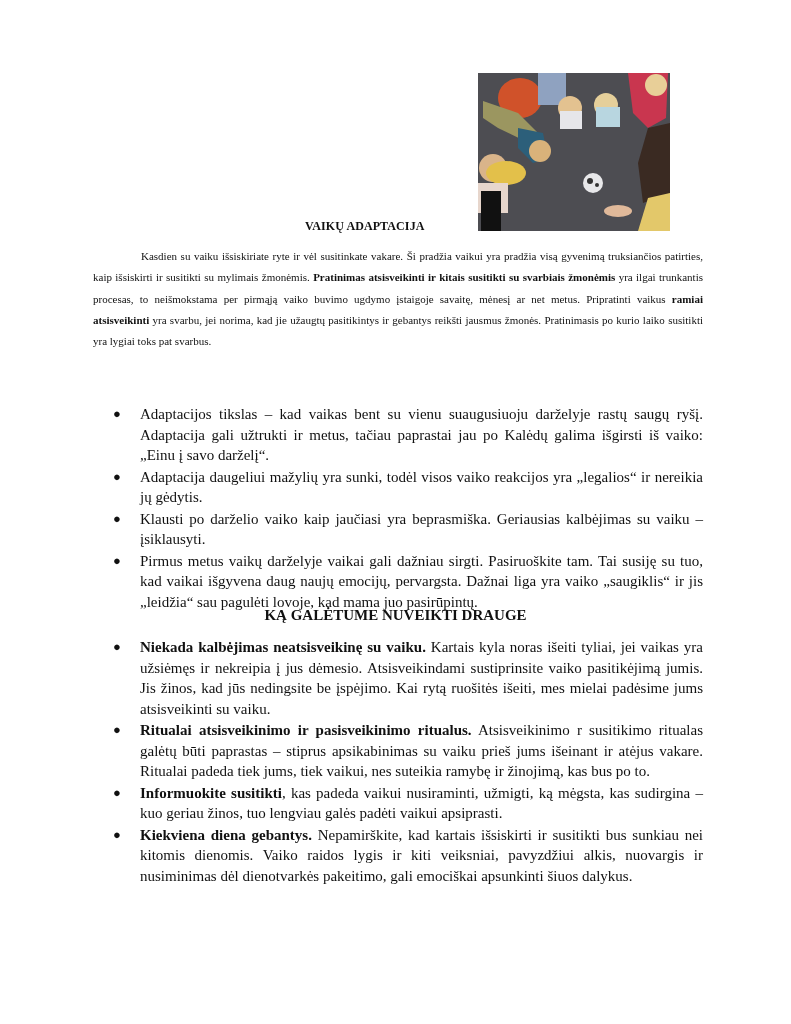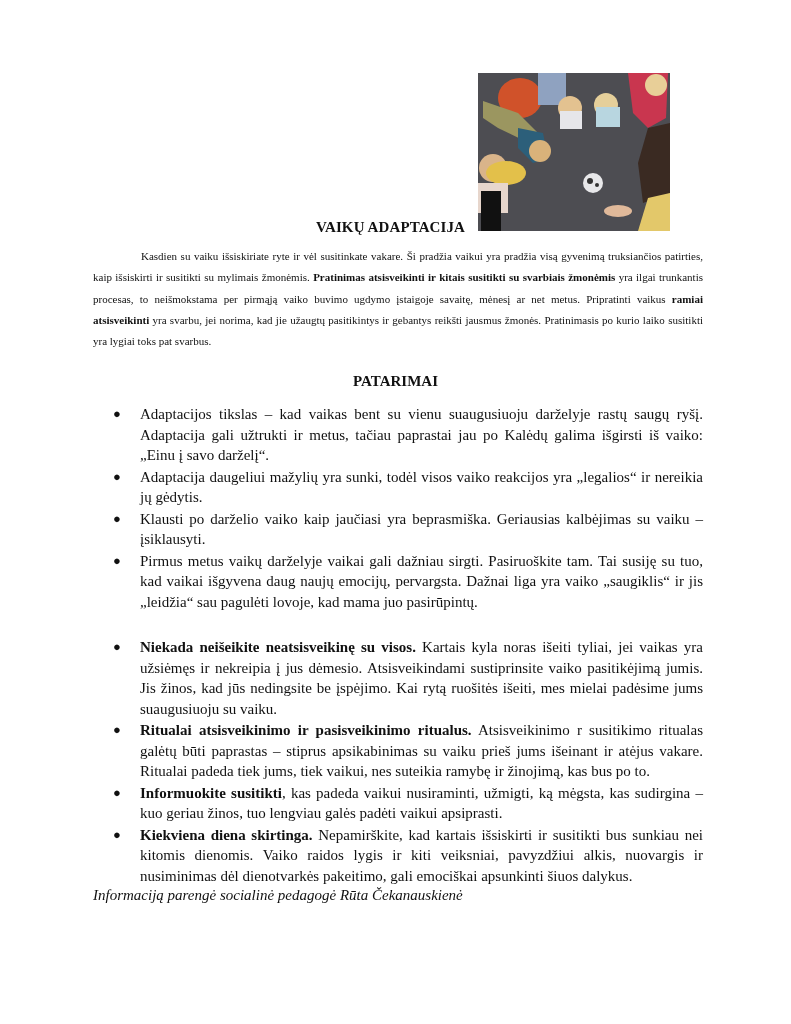--- a/index.html
+++ b/index.html
@@ -1,21 +1,21 @@
 <!DOCTYPE html>
 <html><head>
 <meta charset="utf-8">
 <style>
   html, body { margin: 0; padding: 0; background: #ffffff; }
   body { width: 791px; height: 1024px; position: relative; overflow: hidden;
          font-family: "Liberation Serif", "DejaVu Serif", serif; color: #111; }
   .page { position: absolute; left: 0; top: 0; width: 791px; height: 1024px; }
   .photo { position: absolute; left: 478px; top: 73px; width: 192px; height: 158px;
            background: #4a4a4e; overflow: hidden; }
-  .title { position: absolute; left: 316px; top: 219px; font-weight: bold; font-size: 15px; letter-spacing: 0.1px; }
+  .title { position: absolute; left: 305px; top: 219px; font-weight: bold; font-size: 12px; letter-spacing: 0.1px; }
   .para { position: absolute; left: 93px; width: 610px; top: 246px; font-size: 11px; line-height: 21.3px;
           text-align: justify; text-indent: 48px; }
   .heading { position: absolute; left: 0; width: 791px; text-align: center; font-weight: bold; font-size: 15px; }
   ul.list { position: absolute; left: 113px; width: 590px; margin: 0; padding: 0; list-style: none; font-size: 15px; line-height: 20.5px; }
   ul.list li { position: relative; text-align: justify; margin: 0 0 1px 0; padding-left: 27px; }
   ul.list li .bullet { position: absolute; left: 0; top: 0; font-size: 13px; }
   .footer { position: absolute; left: 93px; top: 887px; font-style: italic; font-size: 15px; }
   b { font-weight: bold; }
 </style>
 </head>
@@ -50,31 +50,30 @@
       <circle cx="119" cy="112" r="2" fill="#333"></circle>
     </svg>
   </div>
 
   <div class="title">VAIKŲ ADAPTACIJA</div>
 
   <p class="para" style="margin:0;">
     <span>Kasdien su vaiku išsiskiriate ryte ir vėl susitinkate vakare. Ši pradžia vaikui yra pradžia visą gyvenimą truksiančios patirties, kaip išsiskirti ir susitikti su mylimais žmonėmis. </span><b>Pratinimas atsisveikinti ir kitais susitikti su svarbiais žmonėmis</b><span> yra ilgai trunkantis procesas, to neišmokstama per pirmąją vaiko buvimo ugdymo įstaigoje savaitę, mėnesį ar net metus. Pripratinti vaikus </span><b>ramiai atsisveikinti</b><span> yra svarbu, jei norima, kad jie užaugtų pasitikintys ir gebantys reikšti jausmus žmonės. Pratinimasis po kurio laiko susitikti yra lygiai toks pat svarbus.</span>
   </p>
 
-  <div class="heading" style="top:373px;">PATARIMAI</div>
 
   <ul class="list" style="top:404px;">
     <li><span class="bullet">●</span><span>Adaptacijos tikslas – kad vaikas bent su vienu suaugusiuoju darželyje rastų saugų ryšį. Adaptacija gali užtrukti ir metus, tačiau paprastai jau po Kalėdų galima išgirsti iš vaiko: „Einu į savo darželį“.</span></li>
     <li><span class="bullet">●</span><span>Adaptacija daugeliui mažylių yra sunki, todėl visos vaiko reakcijos yra „legalios“ ir nereikia jų gėdytis.</span></li>
     <li><span class="bullet">●</span><span>Klausti po darželio vaiko kaip jaučiasi yra beprasmiška. Geriausias kalbėjimas su vaiku – įsiklausyti.</span></li>
     <li><span class="bullet">●</span><span>Pirmus metus vaikų darželyje vaikai gali dažniau sirgti. Pasiruoškite tam. Tai susiję su tuo, kad vaikai išgyvena daug naujų emocijų, pervargsta. Dažnai liga yra vaiko „saugiklis“ ir jis „leidžia“ sau pagulėti lovoje, kad mama juo pasirūpintų.</span></li>
   </ul>
 
+  <div class="heading" style="top:607px;">KĄ GALĖTUME NUVEIKTI DRAUGE</div>
 
   <ul class="list" style="top:637px;">
-    <li><span class="bullet">●</span><b>Niekada neišeikite neatsisveikinę su visos.</b><span> Kartais kyla noras išeiti tyliai, jei vaikas yra užsiėmęs ir nekreipia į jus dėmesio. Atsisveikindami sustiprinsite vaiko pasitikėjimą jumis. Jis žinos, kad jūs nedingsite be įspėjimo. Kai rytą ruošitės išeiti, mes mielai padėsime jums suaugusiuoju su vaiku.</span></li>
+    <li><span class="bullet">●</span><b>Niekada kalbėjimas neatsisveikinę su vaiku.</b><span> Kartais kyla noras išeiti tyliai, jei vaikas yra užsiėmęs ir nekreipia į jus dėmesio. Atsisveikindami sustiprinsite vaiko pasitikėjimą jumis. Jis žinos, kad jūs nedingsite be įspėjimo. Kai rytą ruošitės išeiti, mes mielai padėsime jums atsisveikinti su vaiku.</span></li>
     <li><span class="bullet">●</span><b>Ritualai atsisveikinimo ir pasisveikinimo ritualus.</b><span> Atsisveikinimo r susitikimo ritualas galėtų būti paprastas – stiprus apsikabinimas su vaiku prieš jums išeinant ir atėjus vakare. Ritualai padeda tiek jums, tiek vaikui, nes suteikia ramybę ir žinojimą, kas bus po to.</span></li>
     <li><span class="bullet">●</span><b>Informuokite susitikti</b><span>, kas padeda vaikui nusiraminti, užmigti, ką mėgsta, kas sudirgina – kuo geriau žinos, tuo lengviau galės padėti vaikui apsiprasti.</span></li>
-    <li><span class="bullet">●</span><b>Kiekviena diena skirtinga.</b><span> Nepamirškite, kad kartais išsiskirti ir susitikti bus sunkiau nei kitomis dienomis. Vaiko raidos lygis ir kiti veiksniai, pavyzdžiui alkis, nuovargis ir nusiminimas dėl dienotvarkės pakeitimo, gali emociškai apsunkinti šiuos dalykus.</span></li>
+    <li><span class="bullet">●</span><b>Kiekviena diena gebantys.</b><span> Nepamirškite, kad kartais išsiskirti ir susitikti bus sunkiau nei kitomis dienomis. Vaiko raidos lygis ir kiti veiksniai, pavyzdžiui alkis, nuovargis ir nusiminimas dėl dienotvarkės pakeitimo, gali emociškai apsunkinti šiuos dalykus.</span></li>
   </ul>
 
-  <div class="footer">Informaciją parengė socialinė pedagogė Rūta Čekanauskienė</div>
 </div>
 
 </body></html>

